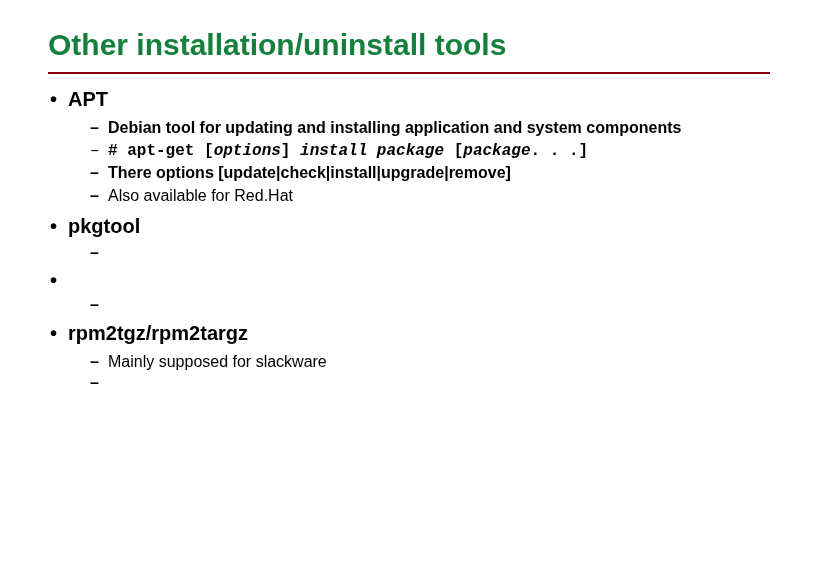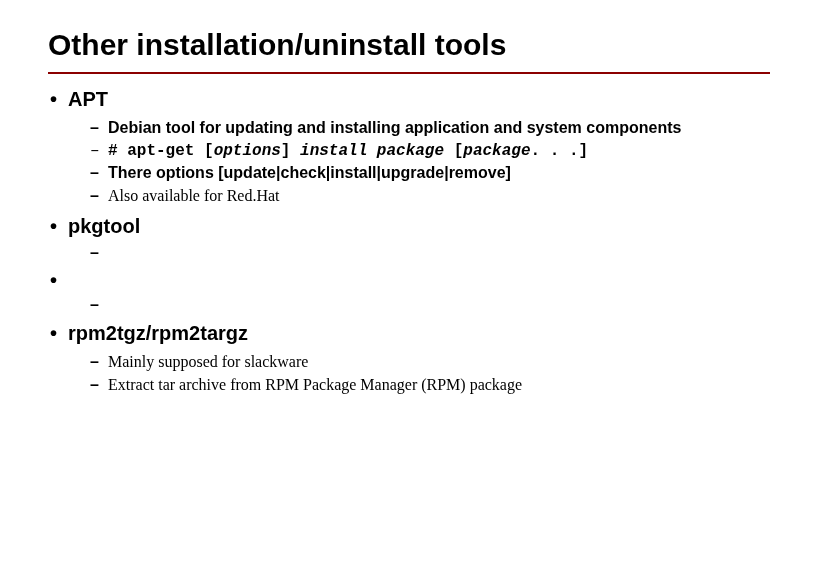--- a/index.html
+++ b/index.html
@@ -1,30 +1,30 @@
 <!DOCTYPE html>
 <html><head>
   <meta charset="utf-8">
   <style>
     * { margin: 0; padding: 0; box-sizing: border-box; }
     html, body { width: 818px; height: 578px; background: #fff; font-family: Arial, Helvetica, sans-serif; color: #000; }
     .slide { padding: 28px 48px 20px 48px; }
-    .title { font-size: 30px; font-weight: bold; color: #000000; letter-spacing: 0px; }
+    .title { font-size: 30px; font-weight: bold; color: #15803d; letter-spacing: 0px; }
     .rule { border: none; border-top: 2px solid #8b0000; margin-top: 10px; margin-bottom: 14px; }
     ul.top { list-style: none; padding-left: 0; }
     ul.top > li { margin-bottom: 6px; }
     .bullet-row { display: flex; align-items: baseline; }
     .bullet-dot { width: 20px; font-size: 20px; font-weight: bold; line-height: 1; text-align: left; padding-left: 2px; }
     .bullet-text { font-size: 20px; font-weight: bold; }
     ul.sub { list-style: none; padding-left: 42px; margin-top: 6px; margin-bottom: 8px; }
     ul.sub > li { display: flex; align-items: baseline; margin-bottom: 2px; }
     .dash { width: 18px; font-size: 16px; font-weight: bold; flex-shrink: 0; }
     .dash.mono { font-family: "Courier New", monospace; font-weight: normal; }
     .sub-text { font-size: 16px; font-weight: bold; line-height: 1.35; }
-    .sub-text.normal { font-weight: normal; font-family: Liberation Serif, serif; }
+    .sub-text.normal { font-weight: normal; }
     .mono { font-family: "Courier New", monospace; font-weight: bold; font-size: 16px; }
     .mono-i { font-family: "Courier New", monospace; font-weight: bold; font-style: italic; font-size: 16px; text-align: right; }
   </style>
 </head>
 <body>
 
 <div class="slide">
   <h1 class="title">Other installation/uninstall tools</h1>
   <hr class="rule">
   <ul class="top" id="content">
@@ -78,18 +78,17 @@
           <span class="bullet-dot">•</span>
           <span class="bullet-text">rpm2tgz/rpm2targz</span>
         </div>
         <ul class="sub">
           <li>
             <span class="dash">–</span>
             <span class="sub-text normal">Mainly supposed for slackware</span>
           </li>
           <li>
             <span class="dash">–</span>
-            <span class="sub-text normal">Extract tar archive from RPM Package Manager (RPM) package</span>
           </li>
         </ul>
       </li>
     </ul>
 </div>
 
 </body></html>

